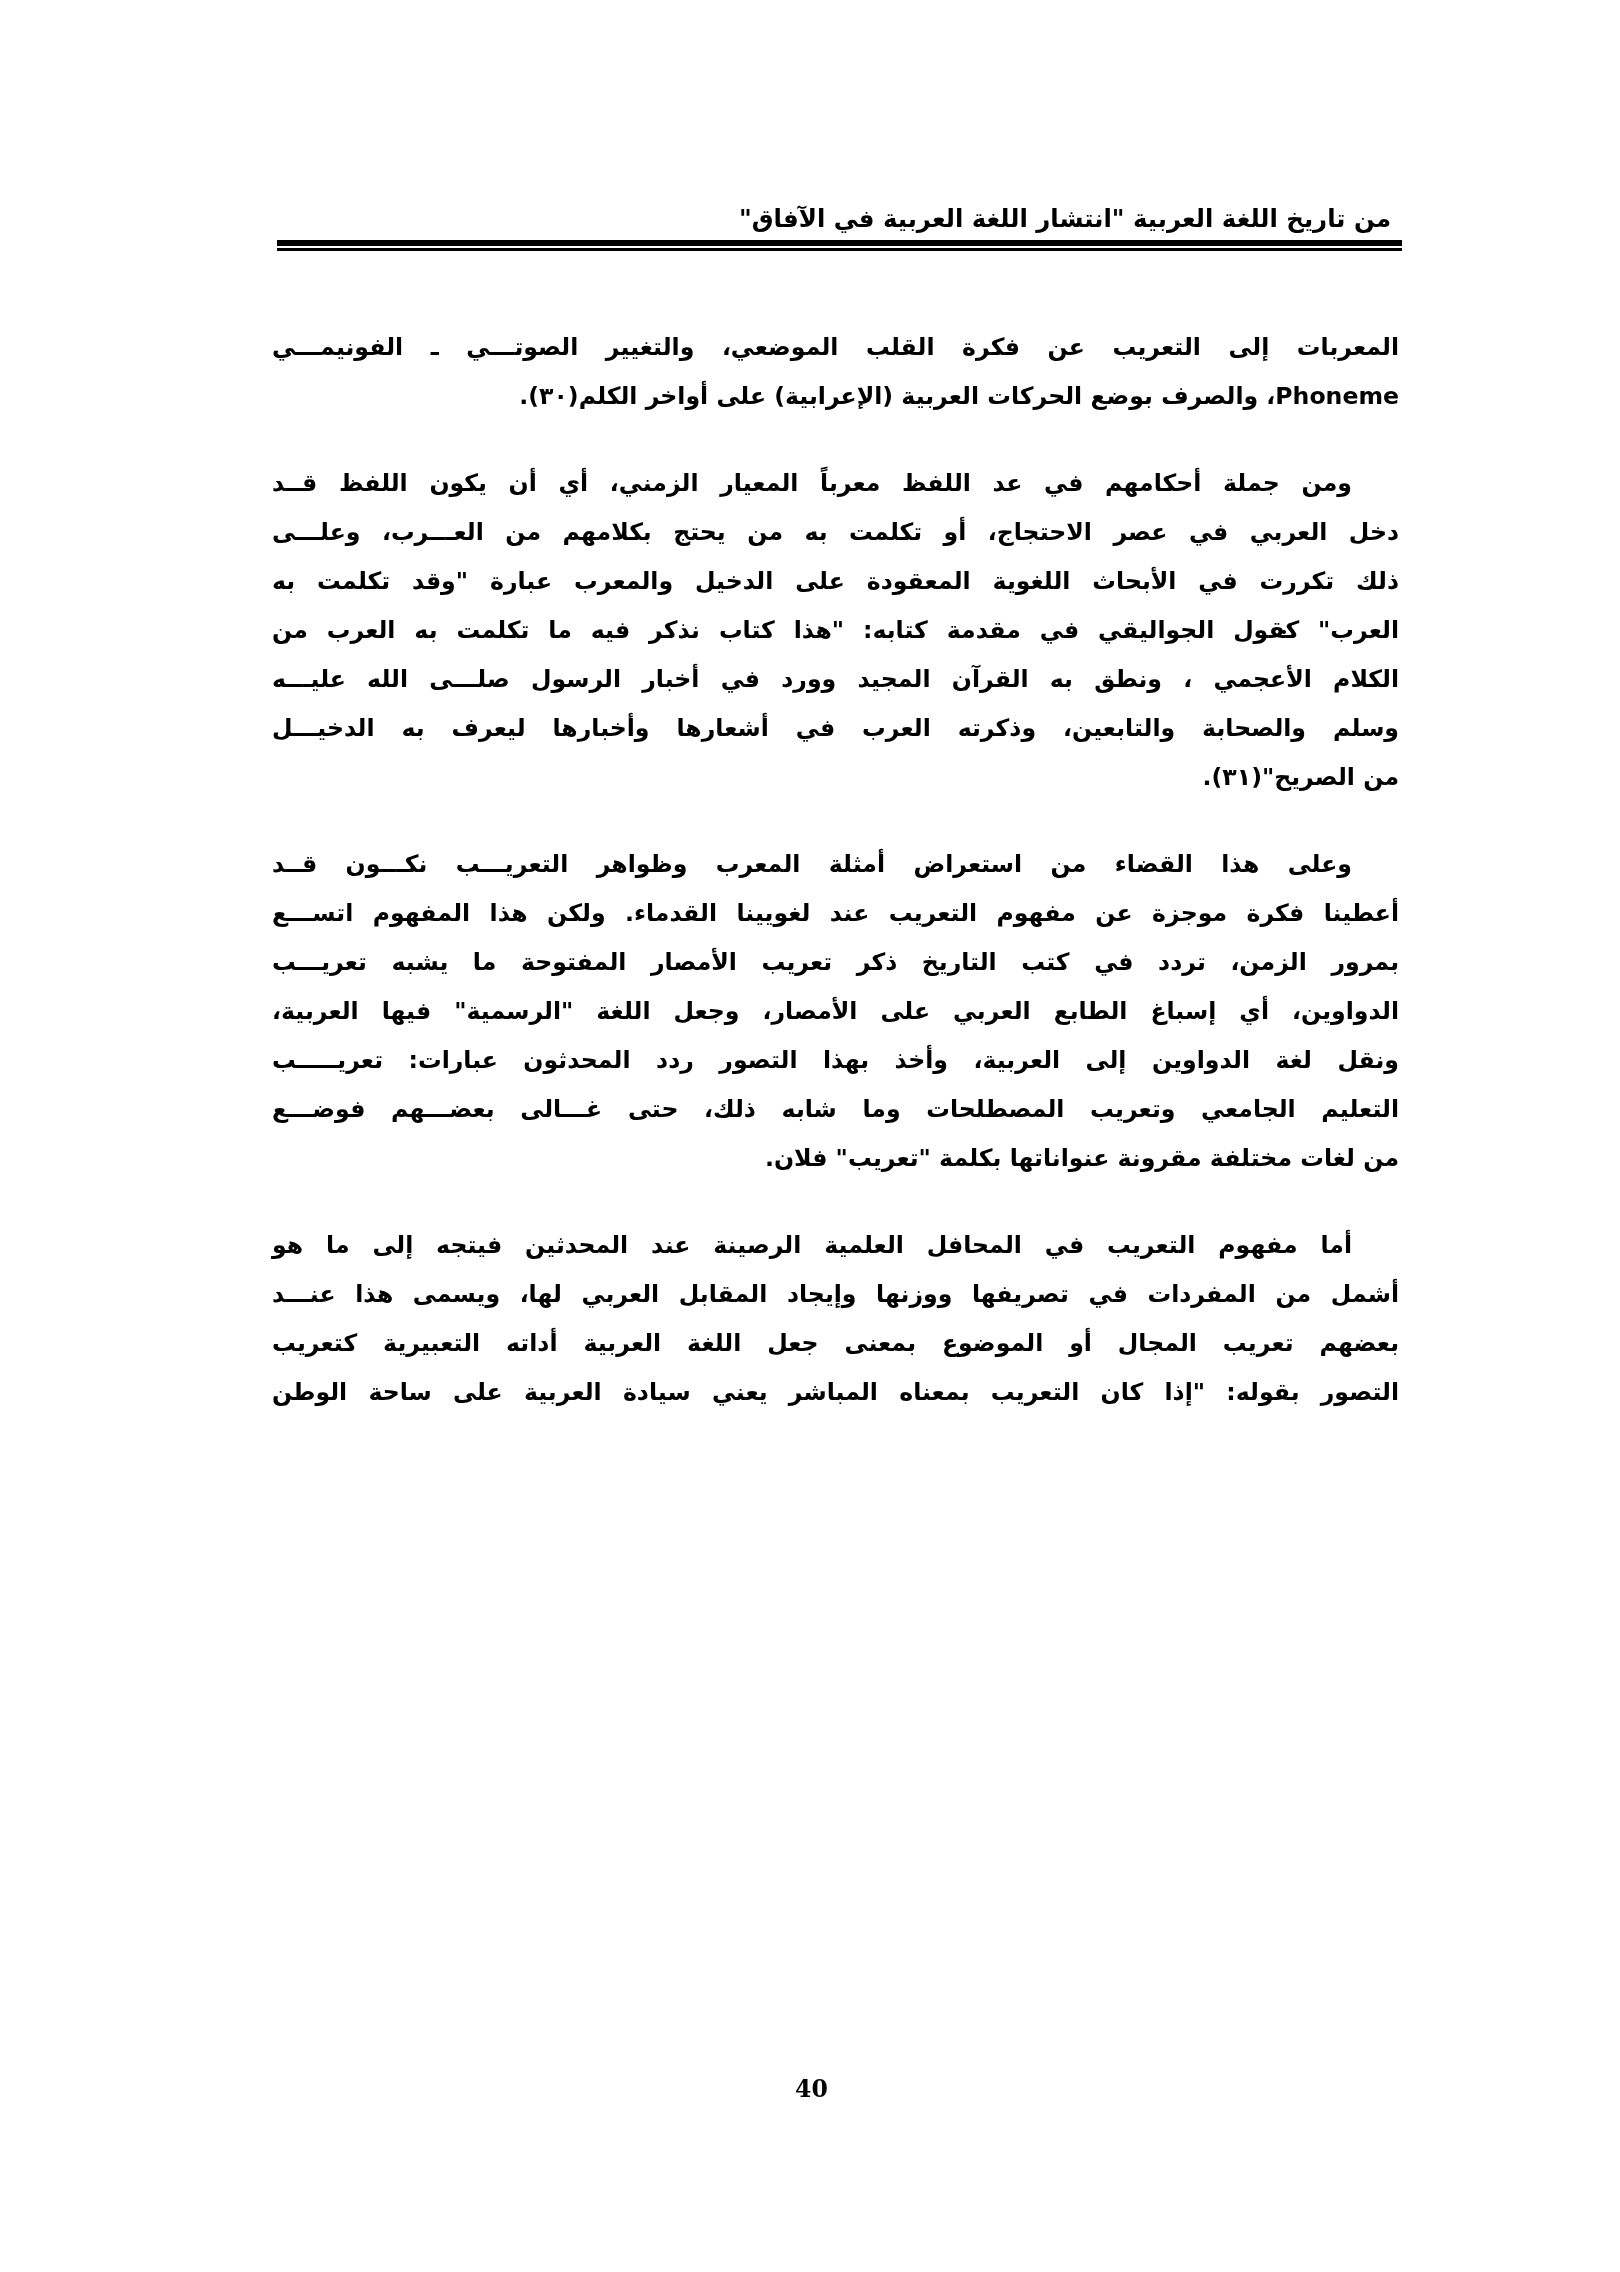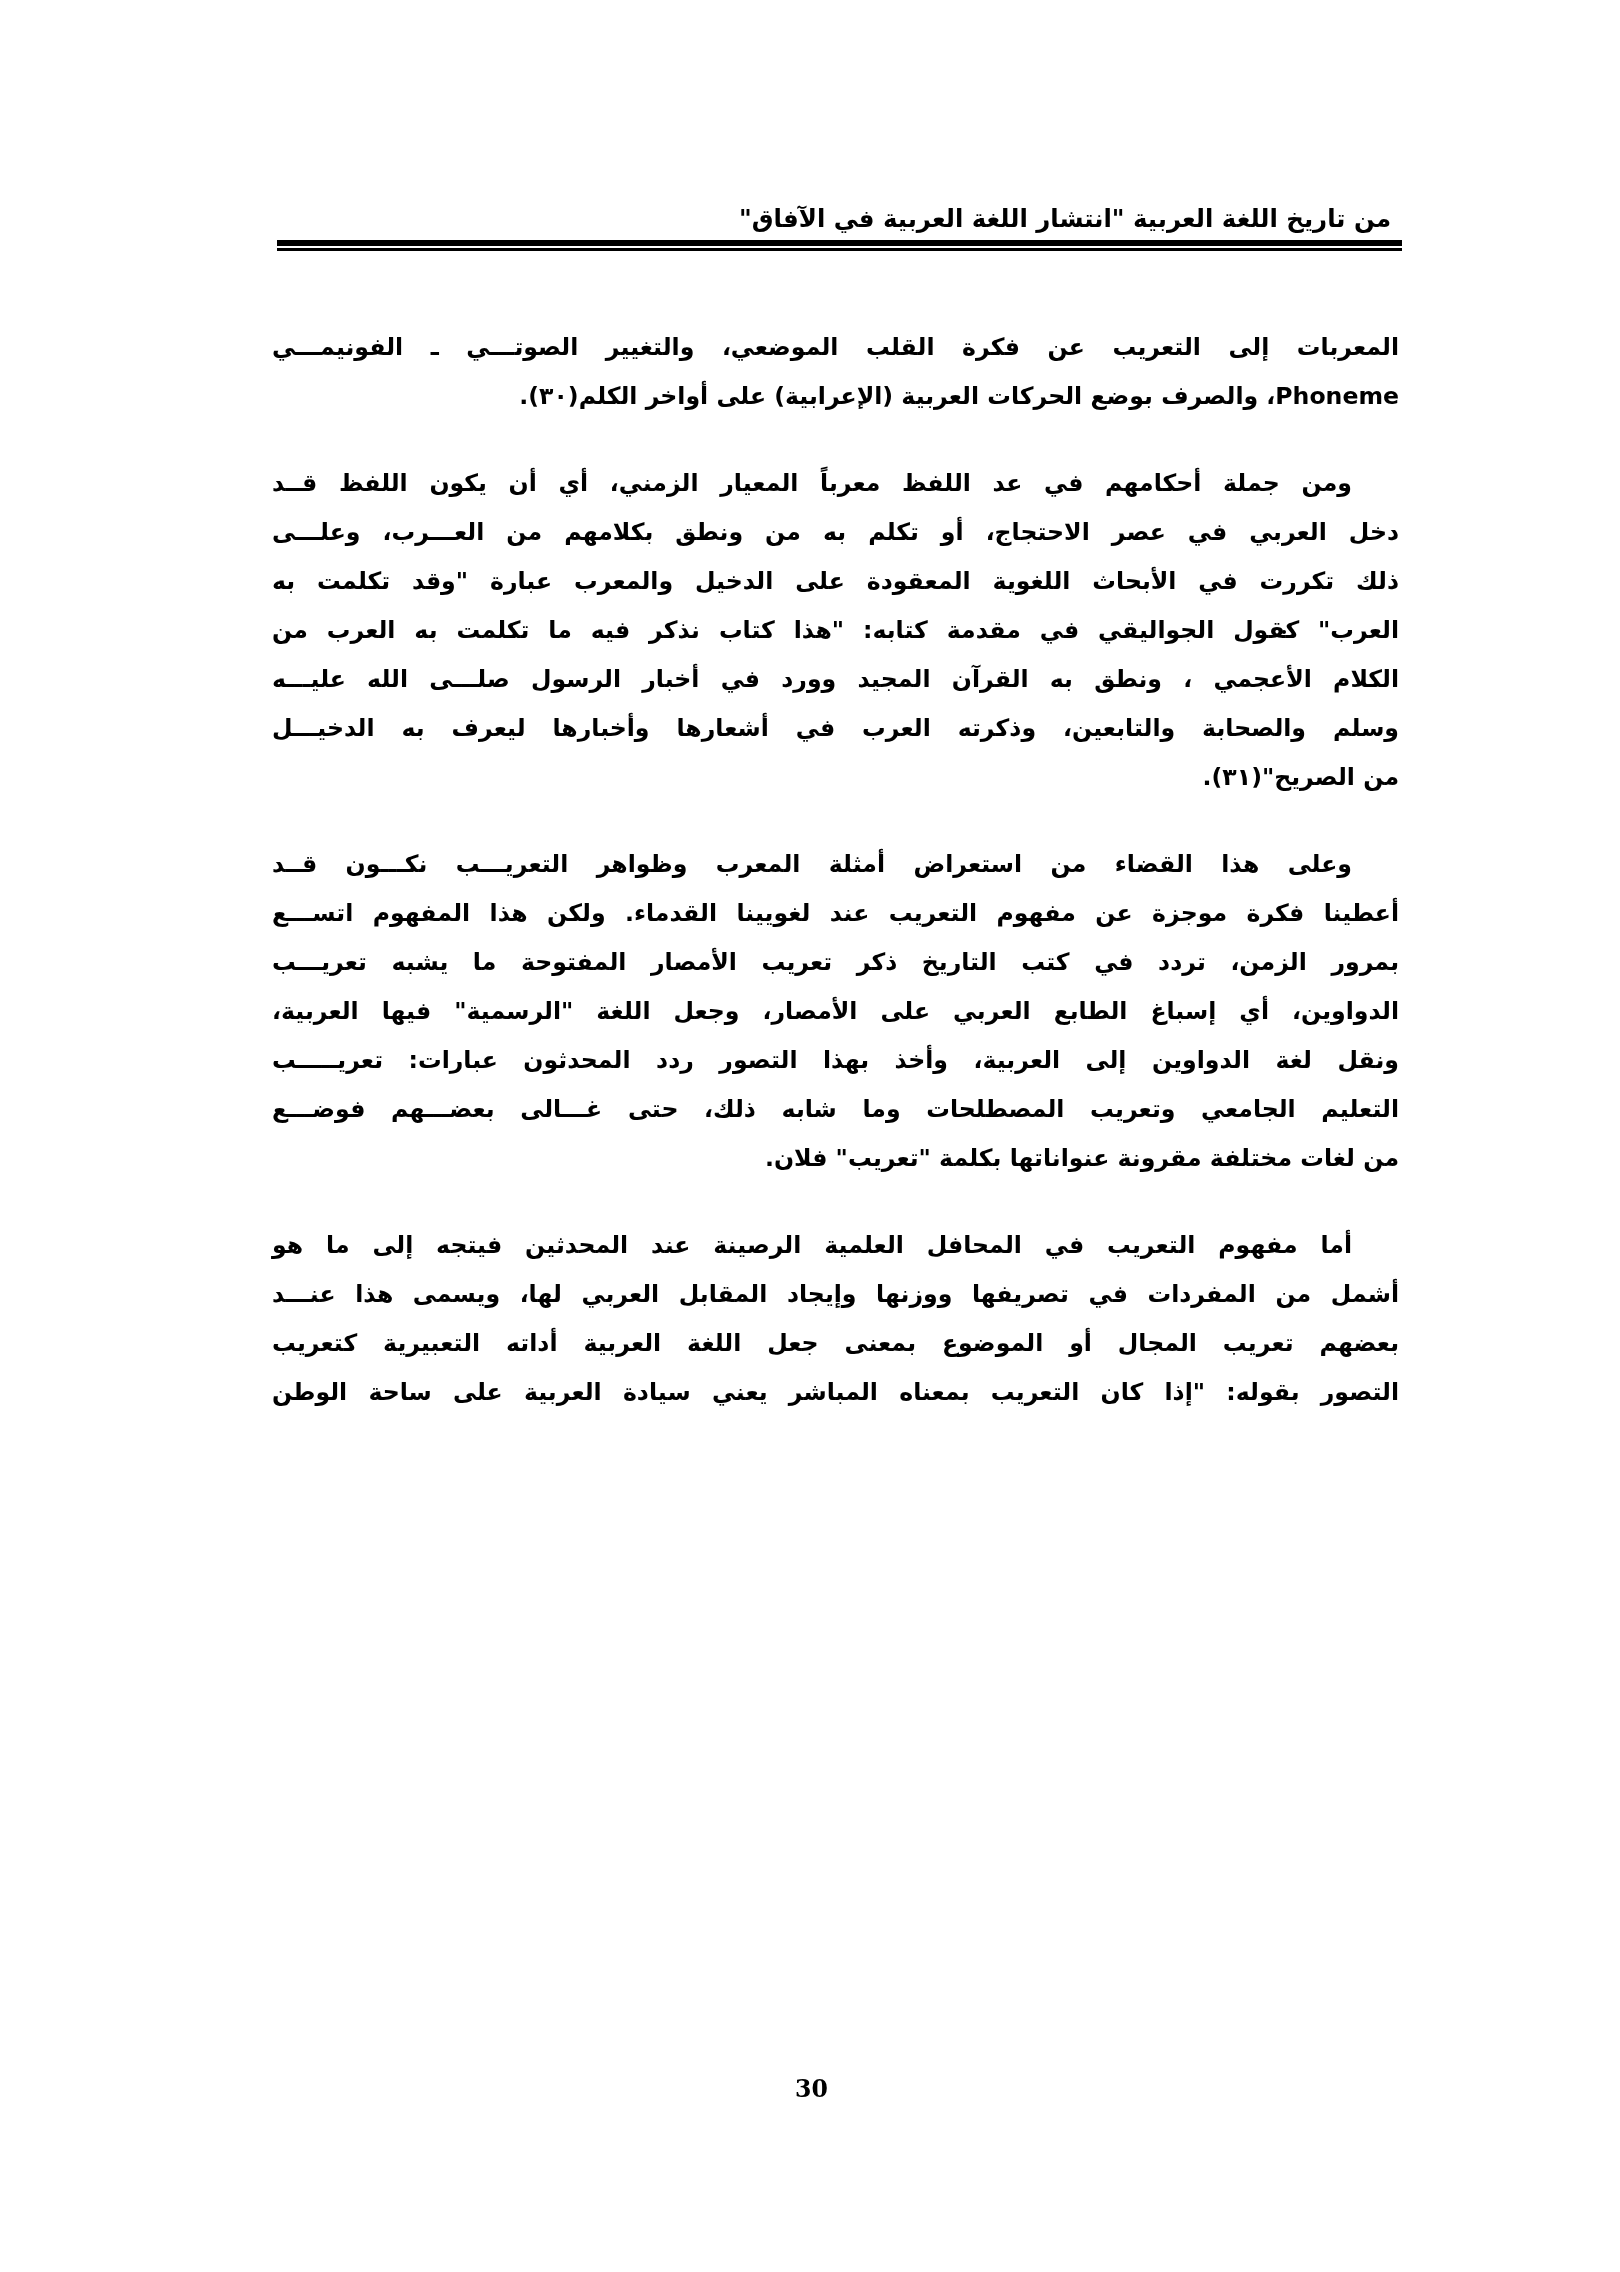--- a/index.html
+++ b/index.html
@@ -120,21 +120,21 @@
 
     <div>
       <div class="line">المعربات إلى التعريب عن فكرة القلب الموضعي، والتغيير الصوتـــي ـ الفونيمـــي</div>
       <div class="line last">Phoneme، والصرف بوضع الحركات العربية (الإعرابية) على أواخر الكلم(٣٠).</div>
     </div>
 
     <div class="para-gap"></div>
 
     <div>
       <div class="line indent">ومن جملة أحكامهم في عد اللفظ معرباً المعيار الزمني، أي أن يكون اللفظ قــد</div>
-      <div class="line">دخل العربي في عصر الاحتجاج، أو تكلم به من ونطق بكلامهم من العـــرب، وعلـــى</div>
+      <div class="line">دخل العربي في عصر الاحتجاج، أو تكلمت به من يحتج بكلامهم من العـــرب، وعلـــى</div>
       <div class="line">ذلك تكررت في الأبحاث اللغوية المعقودة على الدخيل والمعرب عبارة "وقد تكلمت به</div>
       <div class="line">العرب" كقول الجواليقي في مقدمة كتابه: "هذا كتاب نذكر فيه ما تكلمت به العرب من</div>
       <div class="line">الكلام الأعجمي ، ونطق به القرآن المجيد وورد في أخبار الرسول صلـــى الله عليـــه</div>
       <div class="line">وسلم والصحابة والتابعين، وذكرته العرب في أشعارها وأخبارها ليعرف به الدخيـــل</div>
       <div class="line last">من الصريح"(٣١).</div>
     </div>
 
     <div class="para-gap"></div>
 
     <div>
@@ -151,16 +151,16 @@
 
     <div>
       <div class="line indent">أما مفهوم التعريب في المحافل العلمية الرصينة عند المحدثين فيتجه إلى ما هو</div>
       <div class="line">أشمل من المفردات في تصريفها ووزنها وإيجاد المقابل العربي لها، ويسمى هذا عنـــد</div>
       <div class="line">بعضهم تعريب المجال أو الموضوع بمعنى جعل اللغة العربية أداته التعبيرية كتعريب</div>
       <div class="line">التصور بقوله: "إذا كان التعريب بمعناه المباشر يعني سيادة العربية على ساحة الوطن</div>
     </div>
 
   </div>
 
-  <div class="page-number">30</div>
+  <div class="page-number">40</div>
 
 </div>
 
 
 </body></html>

